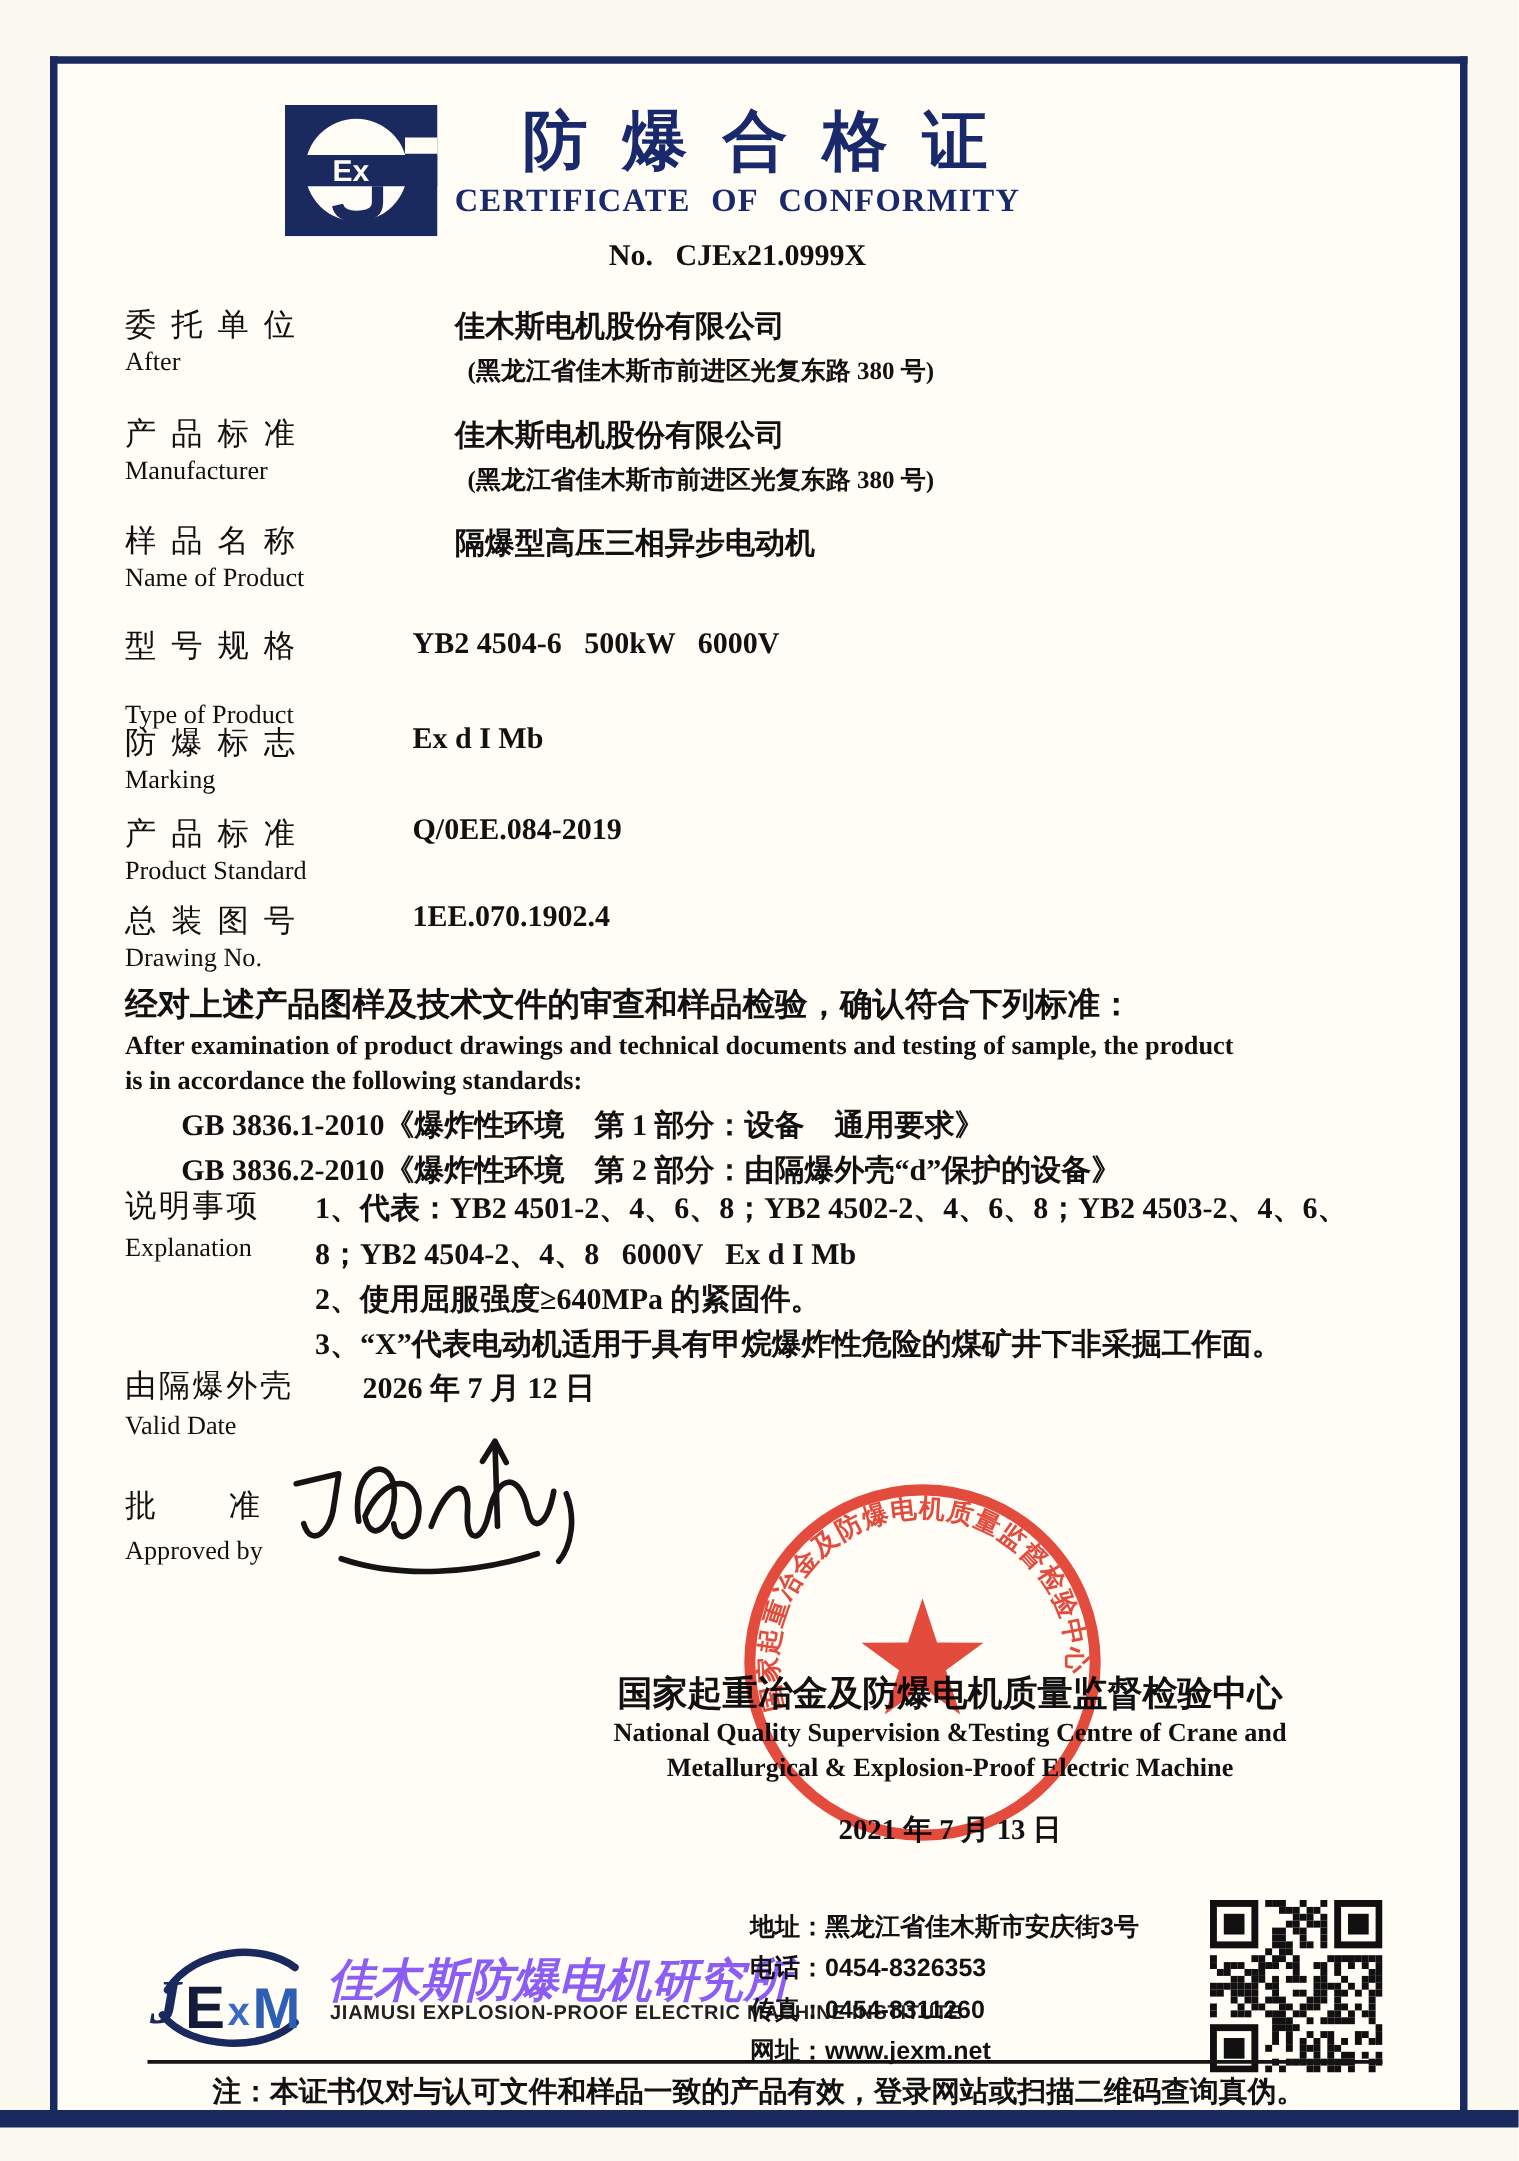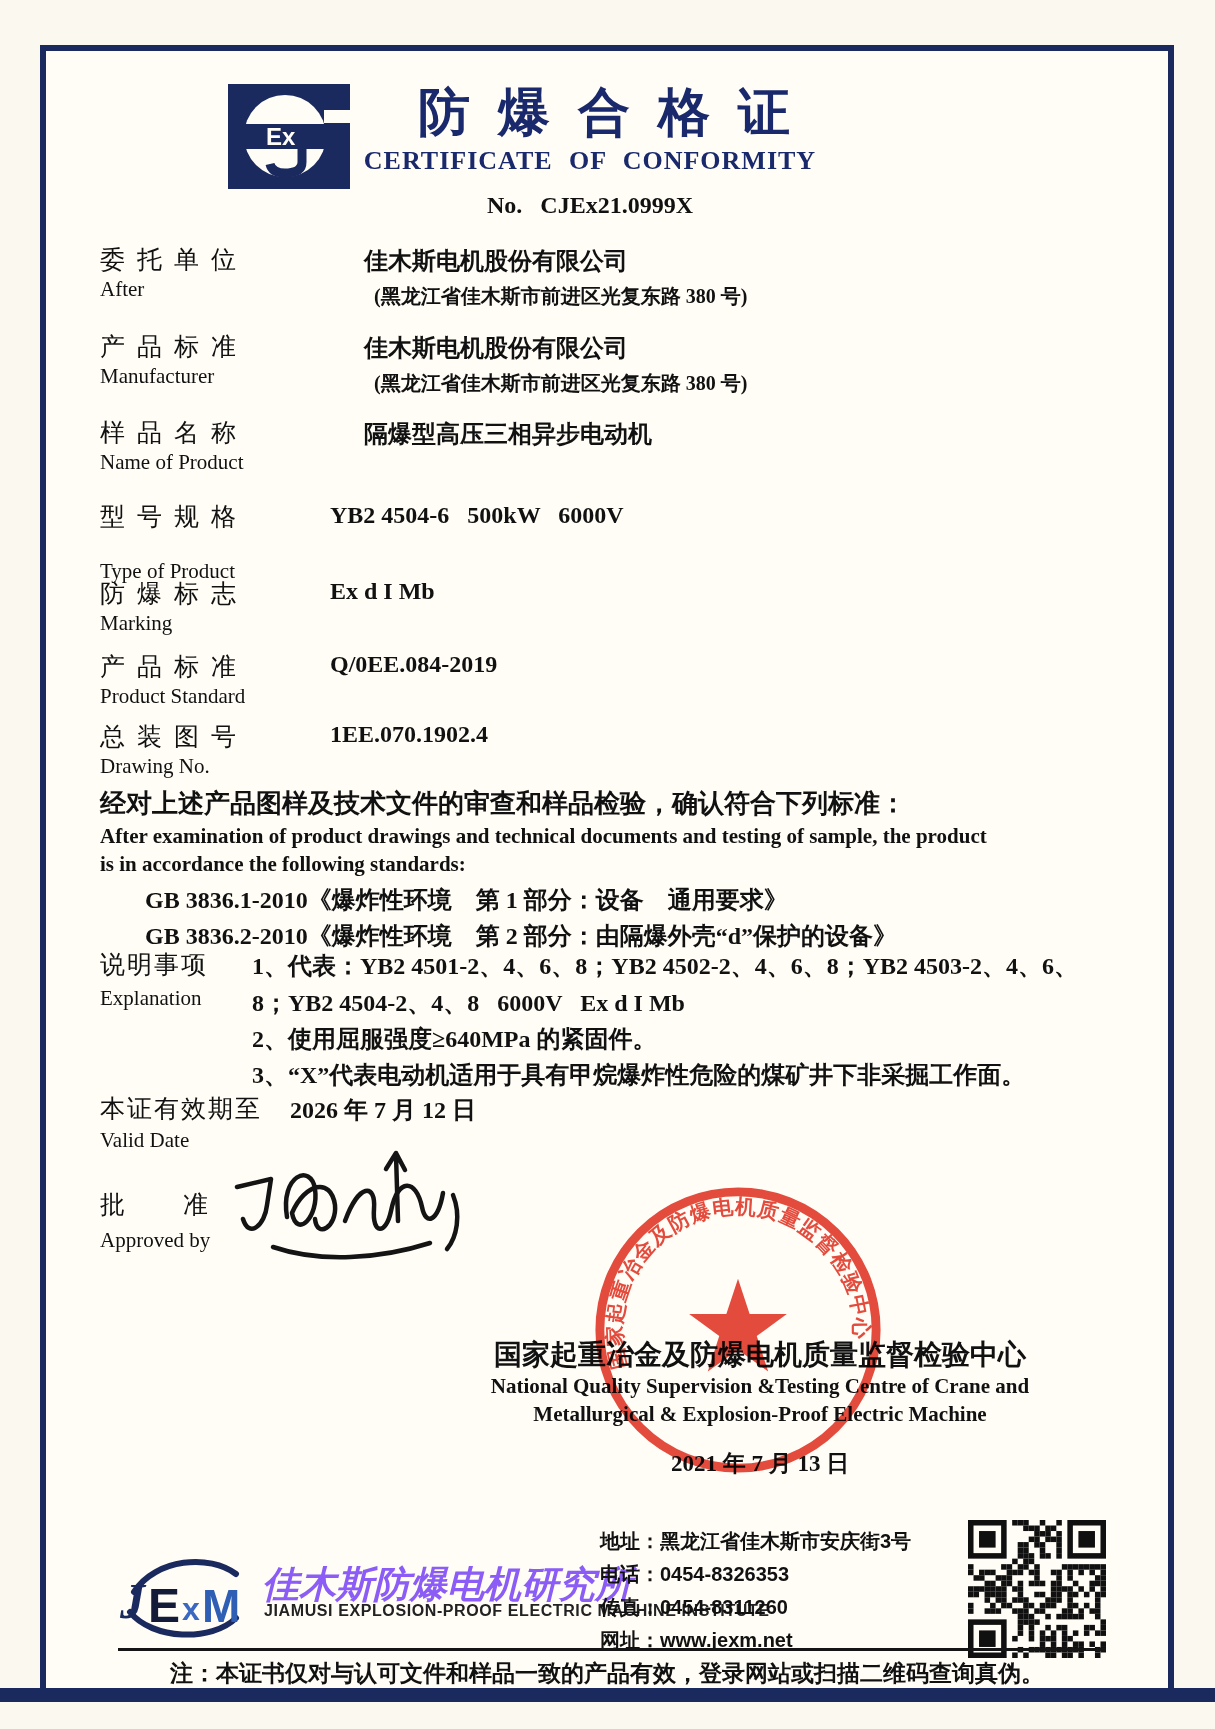--- a/index.html
+++ b/index.html
@@ -103,21 +103,21 @@
 <div class="abs gb-line" style="top:884px">GB 3836.1-2010《爆炸性环境　第 1 部分：设备　通用要求》</div>
 <div class="abs gb-line" style="top:920px">GB 3836.2-2010《爆炸性环境　第 2 部分：由隔爆外壳“d”保护的设备》</div>
 
 <div class="abs zh-label" style="top:948px;letter-spacing:2px">说明事项</div>
 <div class="abs en-label" style="top:986px">Explanation</div>
 <div class="abs exp-line pre" style="top:950px">1、代表：YB2 4501-2、4、6、8；YB2 4502-2、4、6、8；YB2 4503-2、4、6、</div>
 <div class="abs exp-line pre" style="top:987px">8；YB2 4504-2、4、8   6000V   Ex d I Mb</div>
 <div class="abs exp-line pre" style="top:1023px">2、使用屈服强度≥640MPa 的紧固件。</div>
 <div class="abs exp-line pre" style="top:1059px">3、“X”代表电动机适用于具有甲烷爆炸性危险的煤矿井下非采掘工作面。</div>
 
-<div class="abs zh-label" style="top:1092px;letter-spacing:2px">本证有效期至</div>
+<div class="abs zh-label" style="top:1092px;letter-spacing:2px">由隔爆外壳</div>
 <div class="abs en-label" style="top:1128px">Valid Date</div>
 <div class="abs val-en pre" style="left:290px;top:1094px">2026 年 7 月 12 日</div>
 
 <div class="abs zh-label approve-label" style="top:1188px">批准</div>
 <div class="abs en-label" style="top:1228px">Approved by</div>
 
 <svg class="abs" style="left:225px;top:1125px" width="260" height="150" viewBox="0 0 260 150">
   <g stroke="#141414" stroke-width="4.5" fill="none" stroke-linecap="round" stroke-linejoin="round">
     <path d="M12,62 L46,54 L42,80 C40,100 24,114 18,94"></path>
     <path d="M62,92 C55,50 86,38 90,64 C94,92 72,114 67,88 C80,58 106,52 110,80 C112,102 92,114 90,94"></path>

